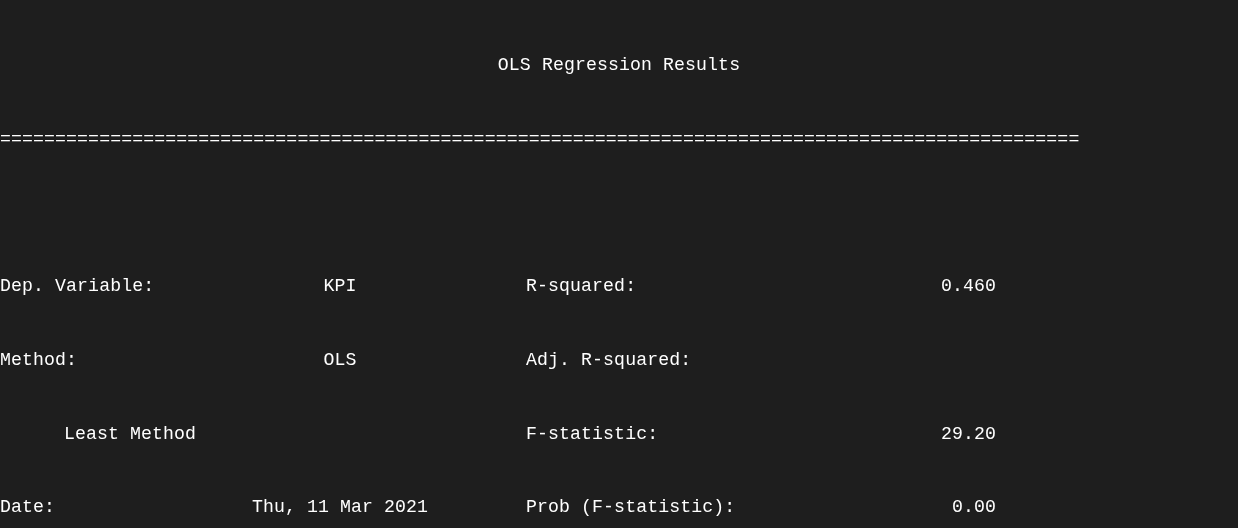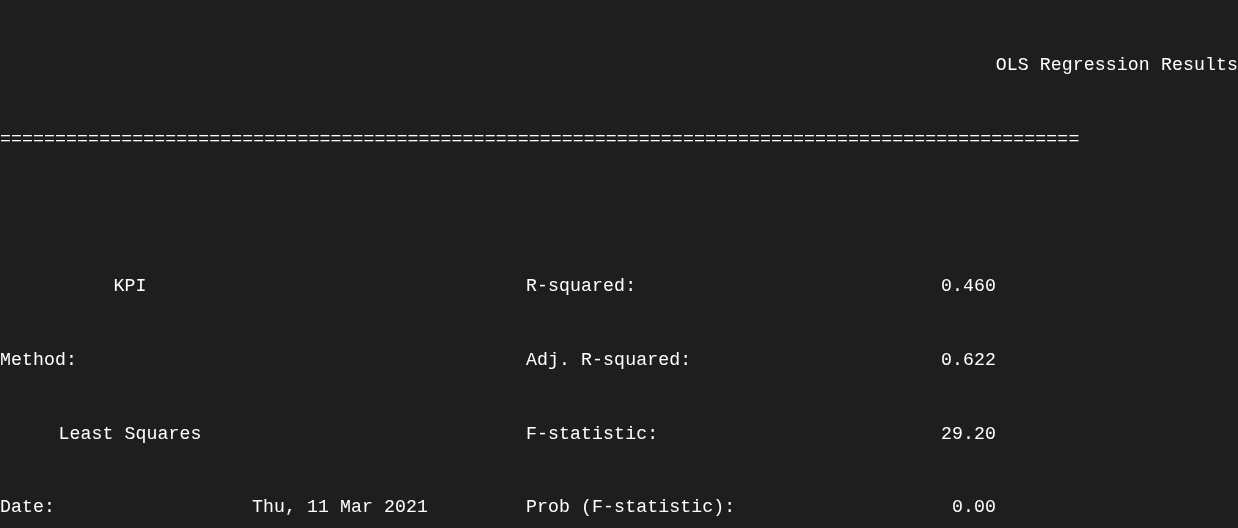--- a/index.html
+++ b/index.html
@@ -14,21 +14,21 @@
     }
     .wrap {
       width: 1238px;
       height: 528px;
       box-sizing: border-box;
       padding: 0;
       white-space: pre;
       overflow: hidden;
     }
     .title {
-      text-align: right;
+      text-align: center;
       margin: 0;
       padding-top: 4px;
     }
     .rule {
       margin: 0;
       font: inherit;
     }
     .sumrow {
       display: flex;
       flex-direction: row;
@@ -46,29 +46,29 @@
   </style>
 </head>
 <body>
 
 <div class="wrap">
   <div class="title">OLS Regression Results</div>
   <pre class="rule">==================================================================================================</pre>
 
   <div>
     <div class="sumrow">
-      <div class="left-block sumcol"><span class="val">KPI</span></div>
+      <div class="left-block sumcol"><span class="lbl">Dep. Variable:</span><span class="val">KPI</span></div>
       <div class="right-block sumcol"><span class="rlbl">R-squared:</span><span class="rval">0.460</span></div>
     </div>
     <div class="sumrow">
-      <div class="left-block sumcol"><span class="lbl">Method:</span></div>
-      <div class="right-block sumcol"><span class="rlbl">Adj. R-squared:</span><span class="rval">0.622</span></div>
+      <div class="left-block sumcol"><span class="lbl">Method:</span><span class="val">OLS</span></div>
+      <div class="right-block sumcol"><span class="rlbl">Adj. R-squared:</span></div>
     </div>
     <div class="sumrow">
-      <div class="left-block sumcol"><span class="val">Least Squares</span></div>
+      <div class="left-block sumcol"><span class="val">Least Method</span></div>
       <div class="right-block sumcol"><span class="rlbl">F-statistic:</span><span class="rval">29.20</span></div>
     </div>
     <div class="sumrow">
       <div class="left-block sumcol"><span class="lbl">Date:</span><span class="val">Thu, 11 Mar 2021</span></div>
       <div class="right-block sumcol"><span class="rlbl">Prob (F-statistic):</span><span class="rval">0.00</span></div>
     </div>
     
     
     
     

